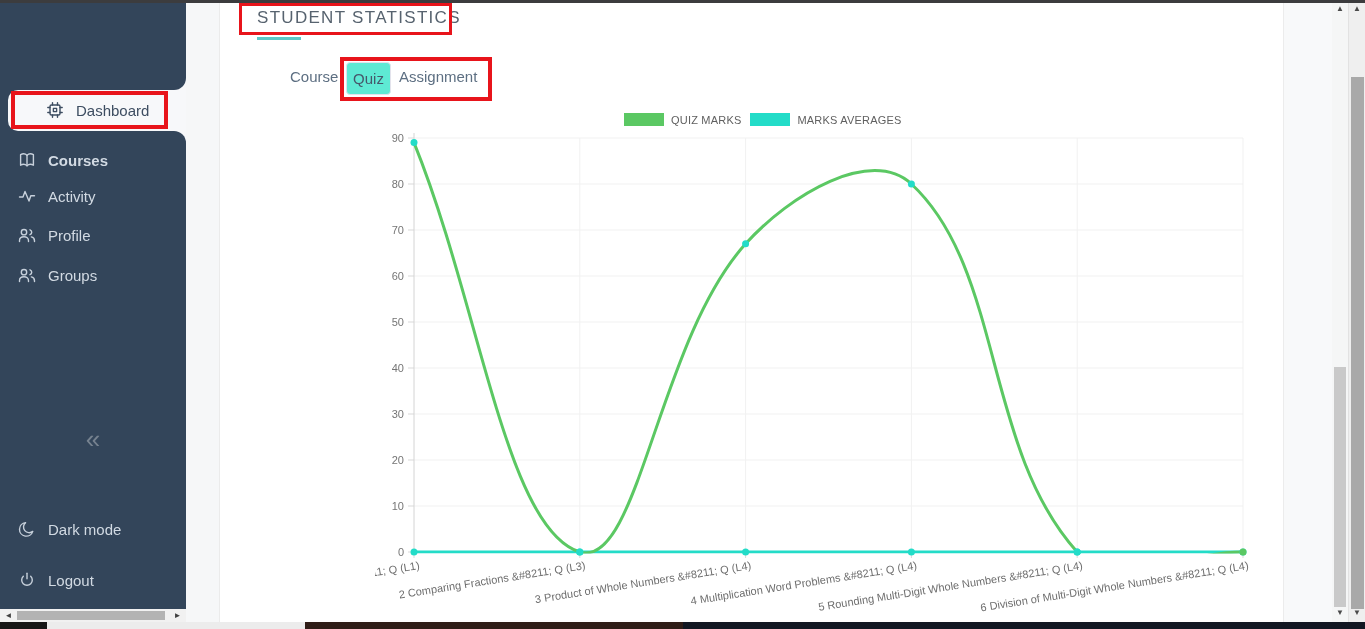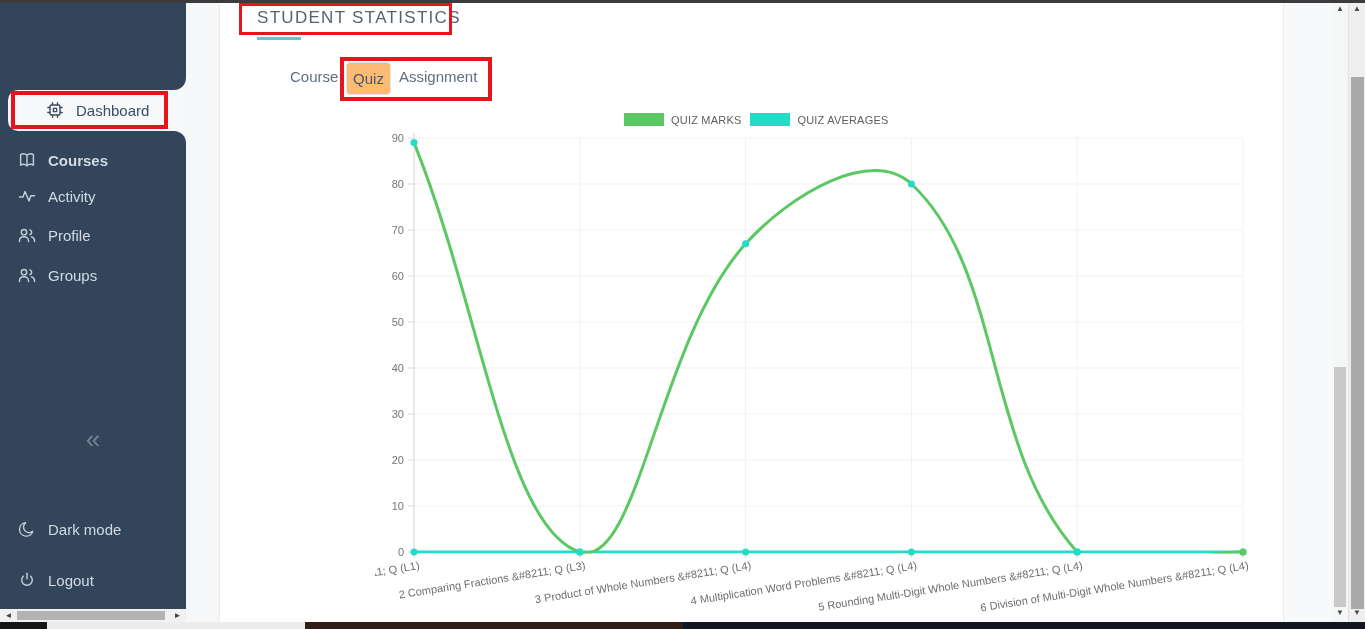--- a/index.html
+++ b/index.html
@@ -44,21 +44,21 @@
   
   #page-title { left:257px; top:8px; font-size:17px; letter-spacing:1.3px; color:#57636f; z-index:10; }
   #title-underline { left:257px; top:37px; width:44px; height:3px; background:#5ec7c7; }
   .annot { position:absolute; border:4px solid #e8141b; z-index:50; pointer-events:none; }
   #annot-title { left:239px; top:3px; width:213px; height:32px; border-width:3px; }
   #annot-tabs  { left:340px; top:57px; width:152px; height:44px; }
   #annot-dash  { left:11px;  top:91px; width:157px; height:38px; z-index:50; }
 
   .tab { position:absolute; top:68px; font-size:15px; color:#5d6f82; cursor:pointer; z-index:10; }
   #tab-course { left:290px;text-align:center; }
-  #tab-quiz-chip { left:346px; top:62px; width:45px; height:33px; background:#fdba74;
+  #tab-quiz-chip { left:346px; top:62px; width:45px; height:33px; background:#5eead4;
                    border:1px solid #e3e3ec; border-radius:4px; display:flex; align-items:center;
                    justify-content:center; font-size:15px; color:#46586b; cursor:pointer; z-index:10; }
   #tab-assignment { left:399px; }
 
   
   #legend { left:624px; top:113px; display:flex; align-items:center; gap:7px; z-index:10; }
   .sw { width:40px; height:13px; display:inline-block; }
   .leg-lbl { font-size:11px; color:#606060; letter-spacing:.2px; }
 
   
@@ -180,21 +180,21 @@
   <div class="abs" id="title-underline"></div>
 
   <div class="tab" id="tab-course">Course</div>
   <div id="tab-quiz-chip" class="abs">Quiz</div>
   <div class="tab" id="tab-assignment">Assignment</div>
 
   <div class="abs" id="legend">
     <span class="sw" id="sw-marks" style="background: rgb(91, 200, 99);"></span>
     <span class="leg-lbl">QUIZ MARKS</span>
     <span class="sw" id="sw-avg" style="margin-left: 2px; background: rgb(35, 220, 200);"></span>
-    <span class="leg-lbl">QUIZ AVERAGES</span>
+    <span class="leg-lbl">MARKS AVERAGES</span>
   </div>
 
   <div class="abs" id="chart-wrap">
     <svg id="chart-svg" width="920" height="505" viewBox="0 0 920 505">
         <defs>
           <clipPath id="plotclip">
             <rect x="0" y="18" width="900" height="427.5"></rect>
           </clipPath>
         </defs>
         <line x1="39" y1="444" x2="868" y2="444" stroke="#f1f1f1" stroke-width="1"></line>

